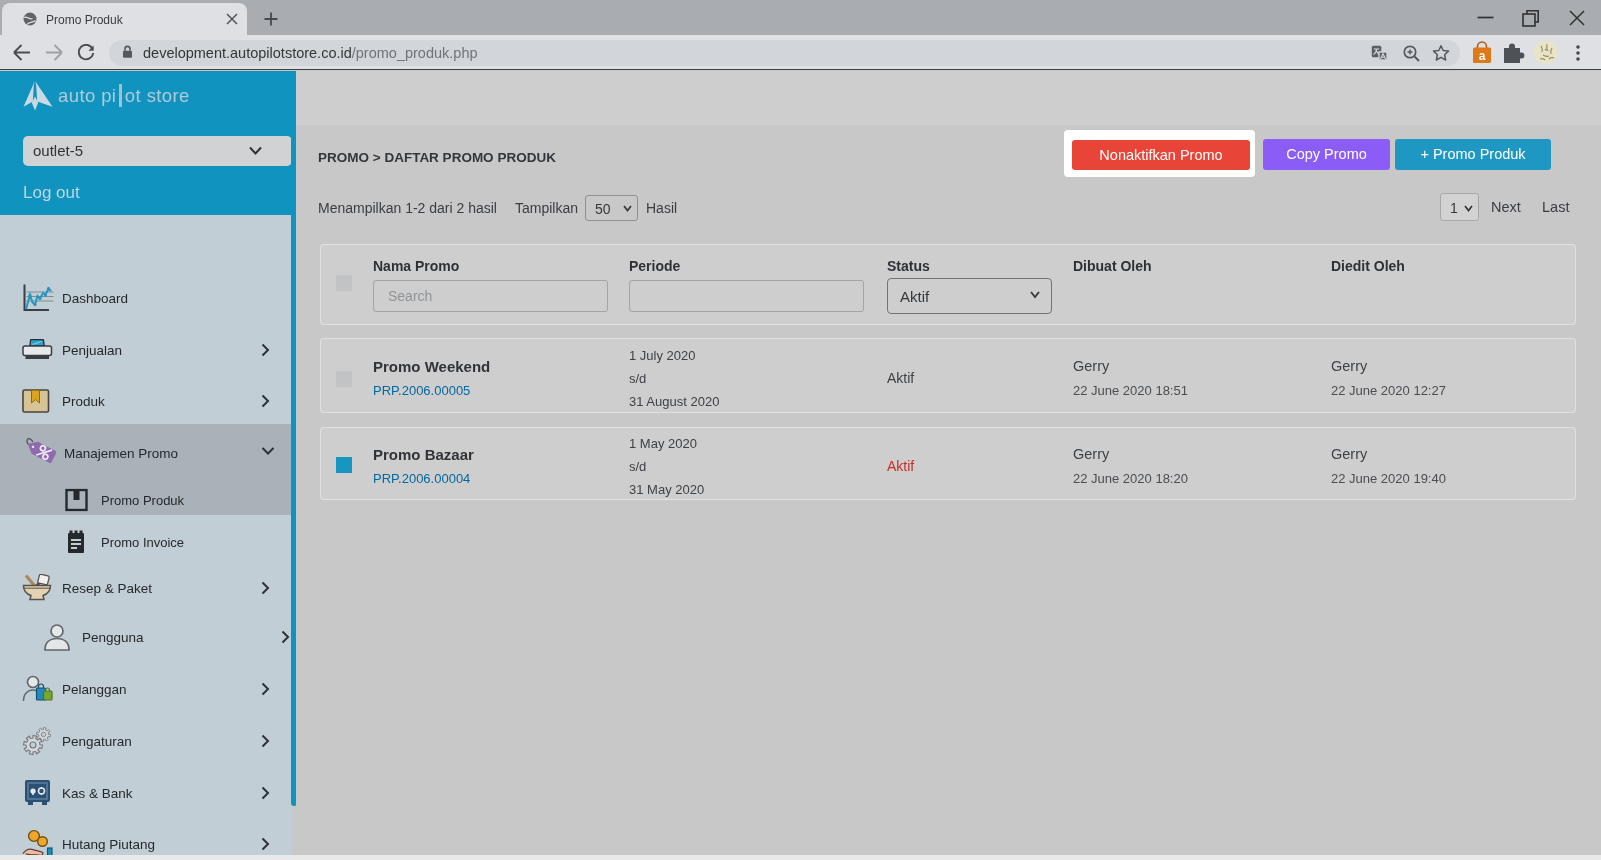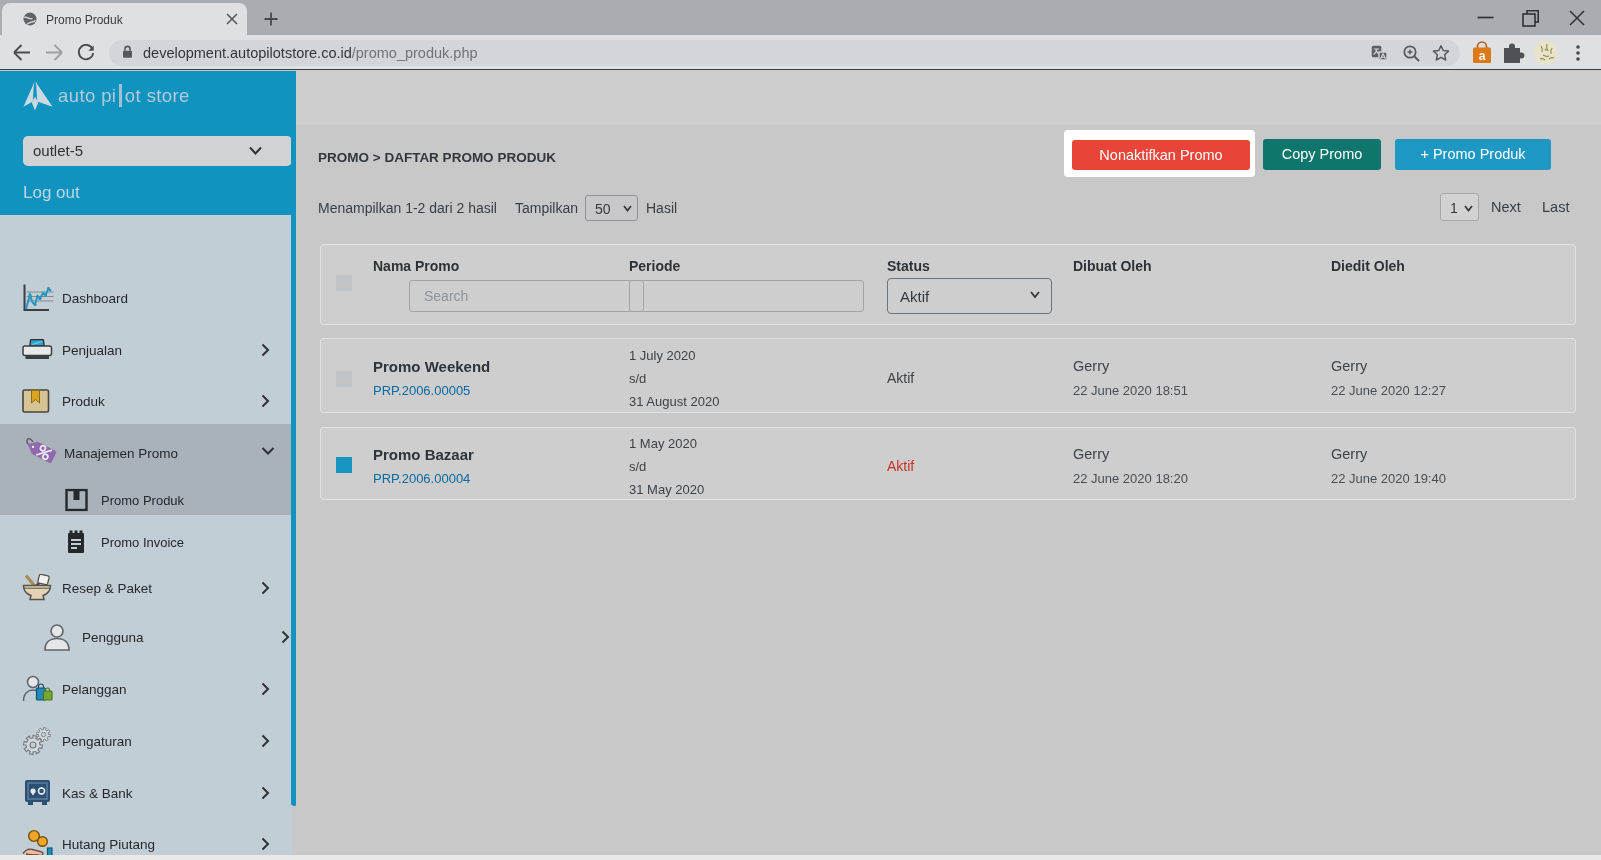--- a/index.html
+++ b/index.html
@@ -33,21 +33,21 @@
 #outletsel span { position:absolute; left:10px; top:6px; font-size:15px; color:#2F3337; }
 #logout { position:absolute; left:23px; top:112px; font-size:17px; color:#BBD7E1; }
 
 
 #band { position:absolute; left:296px; top:71px; width:1305px; height:54px; background:#CECECE; }
 #mainbody { position:absolute; left:296px; top:125px; width:1305px; height:735px; background:#C8C8C9; }
 #crumb { position:absolute; left:318px; top:150px; font-size:13.5px; font-weight:bold; color:#33373B; letter-spacing:0px; }
 #whitebox { position:absolute; left:1064px; top:130px; width:191px; height:47px; background:#FFFFFF; border-radius:4px; }
 .btn { position:absolute; top:139px; height:31px; border-radius:3px; color:#fff; font-size:14.5px; text-align:center; line-height:31px; }
 #btnred { left:1072px; top:140px; width:178px; height:30px; background:#E94438; line-height:30px; }
-#btncopy { left:1263px; width:118px; background:#0f766e; }
+#btncopy { left:1263px; width:127px; background:#8b5cf6; }
 #btnadd { left:1395px; width:156px; background:#1F97C3; }
 .inforow { position:absolute; font-size:14px; color:#3A3E42; }
 .selbox { position:absolute; border:1px solid #8E9296; border-radius:3px; background:transparent; font-size:14px; color:#34383C; }
 
 
 .card { position:absolute; left:320px; width:1256px; background:#CECECE; border:1px solid rgba(255,255,255,0.4); border-radius:4px; }
 .cb { position:absolute; left:15px; width:16px; height:16px; background:#C2C3C4; }
 .lbl { position:absolute; font-size:14px; font-weight:bold; color:#2E3236; }
 .input { position:absolute; border:1px solid #A2A5A8; border-radius:3px; height:32px; }
 .bigname { position:absolute; font-size:15px; font-weight:bold; color:#303438; }
@@ -321,21 +321,21 @@
   <svg style="position:absolute;right:5px;top:11px;" width="9" height="7" viewBox="0 0 9 7">
       <path d="M1 1 L4.5 5.5 L8 1" stroke="#34383C" stroke-width="1.7" fill="none"></path>
     </svg>
 </div>
 <div class="inforow" style="left:1491px; top:199px; font-size:14.5px;">Next</div>
 <div class="inforow" style="left:1542px; top:199px; font-size:14.5px;">Last</div>
 
 <div class="card" id="hcard" style="top:244px; height:81px;">
   <div class="cb" style="top:30px;"></div>
   <div class="lbl" style="left:52px; top:13px;">Nama Promo</div>
-  <div class="input" style="left:52px; top:35px; width:235px;margin-left:36px;">
+  <div class="input" style="left:52px; top:35px; width:235px;">
       <span style="position:absolute;left:14px;top:7px;font-size:14px;color:#8F9498;">Search</span>
     </div>
   <div class="lbl" style="left:308px; top:13px;">Periode</div>
   <div class="input" style="left:308px; top:35px; width:235px;"></div>
   <div class="lbl" style="left:566px; top:13px;">Status</div>
   <div class="input" style="left:566px; top:33px; width:165px; height:36px; border-color:#6F7478; border-radius:4px;">
       <span style="position:absolute;left:12px;top:9px;font-size:15px;color:#34383C;">Aktif</span>
     <svg style="position:absolute;right:11px;top:12px;" width="10" height="8" viewBox="0 0 10 8">
         <path d="M1 1 L5 6 L9 1" stroke="#34383C" stroke-width="1.8" fill="none"></path>
       </svg>

